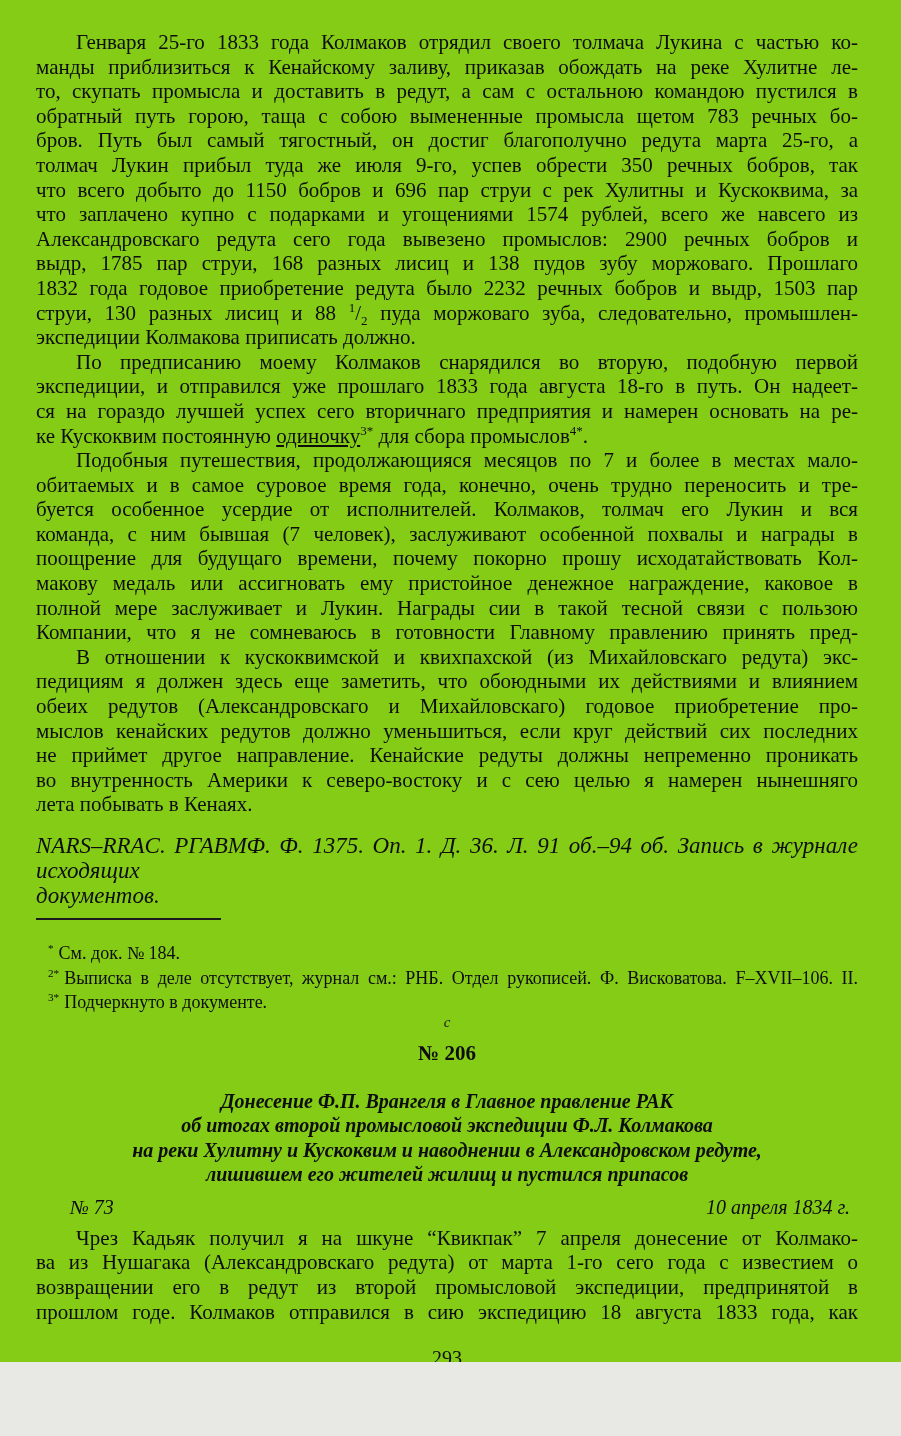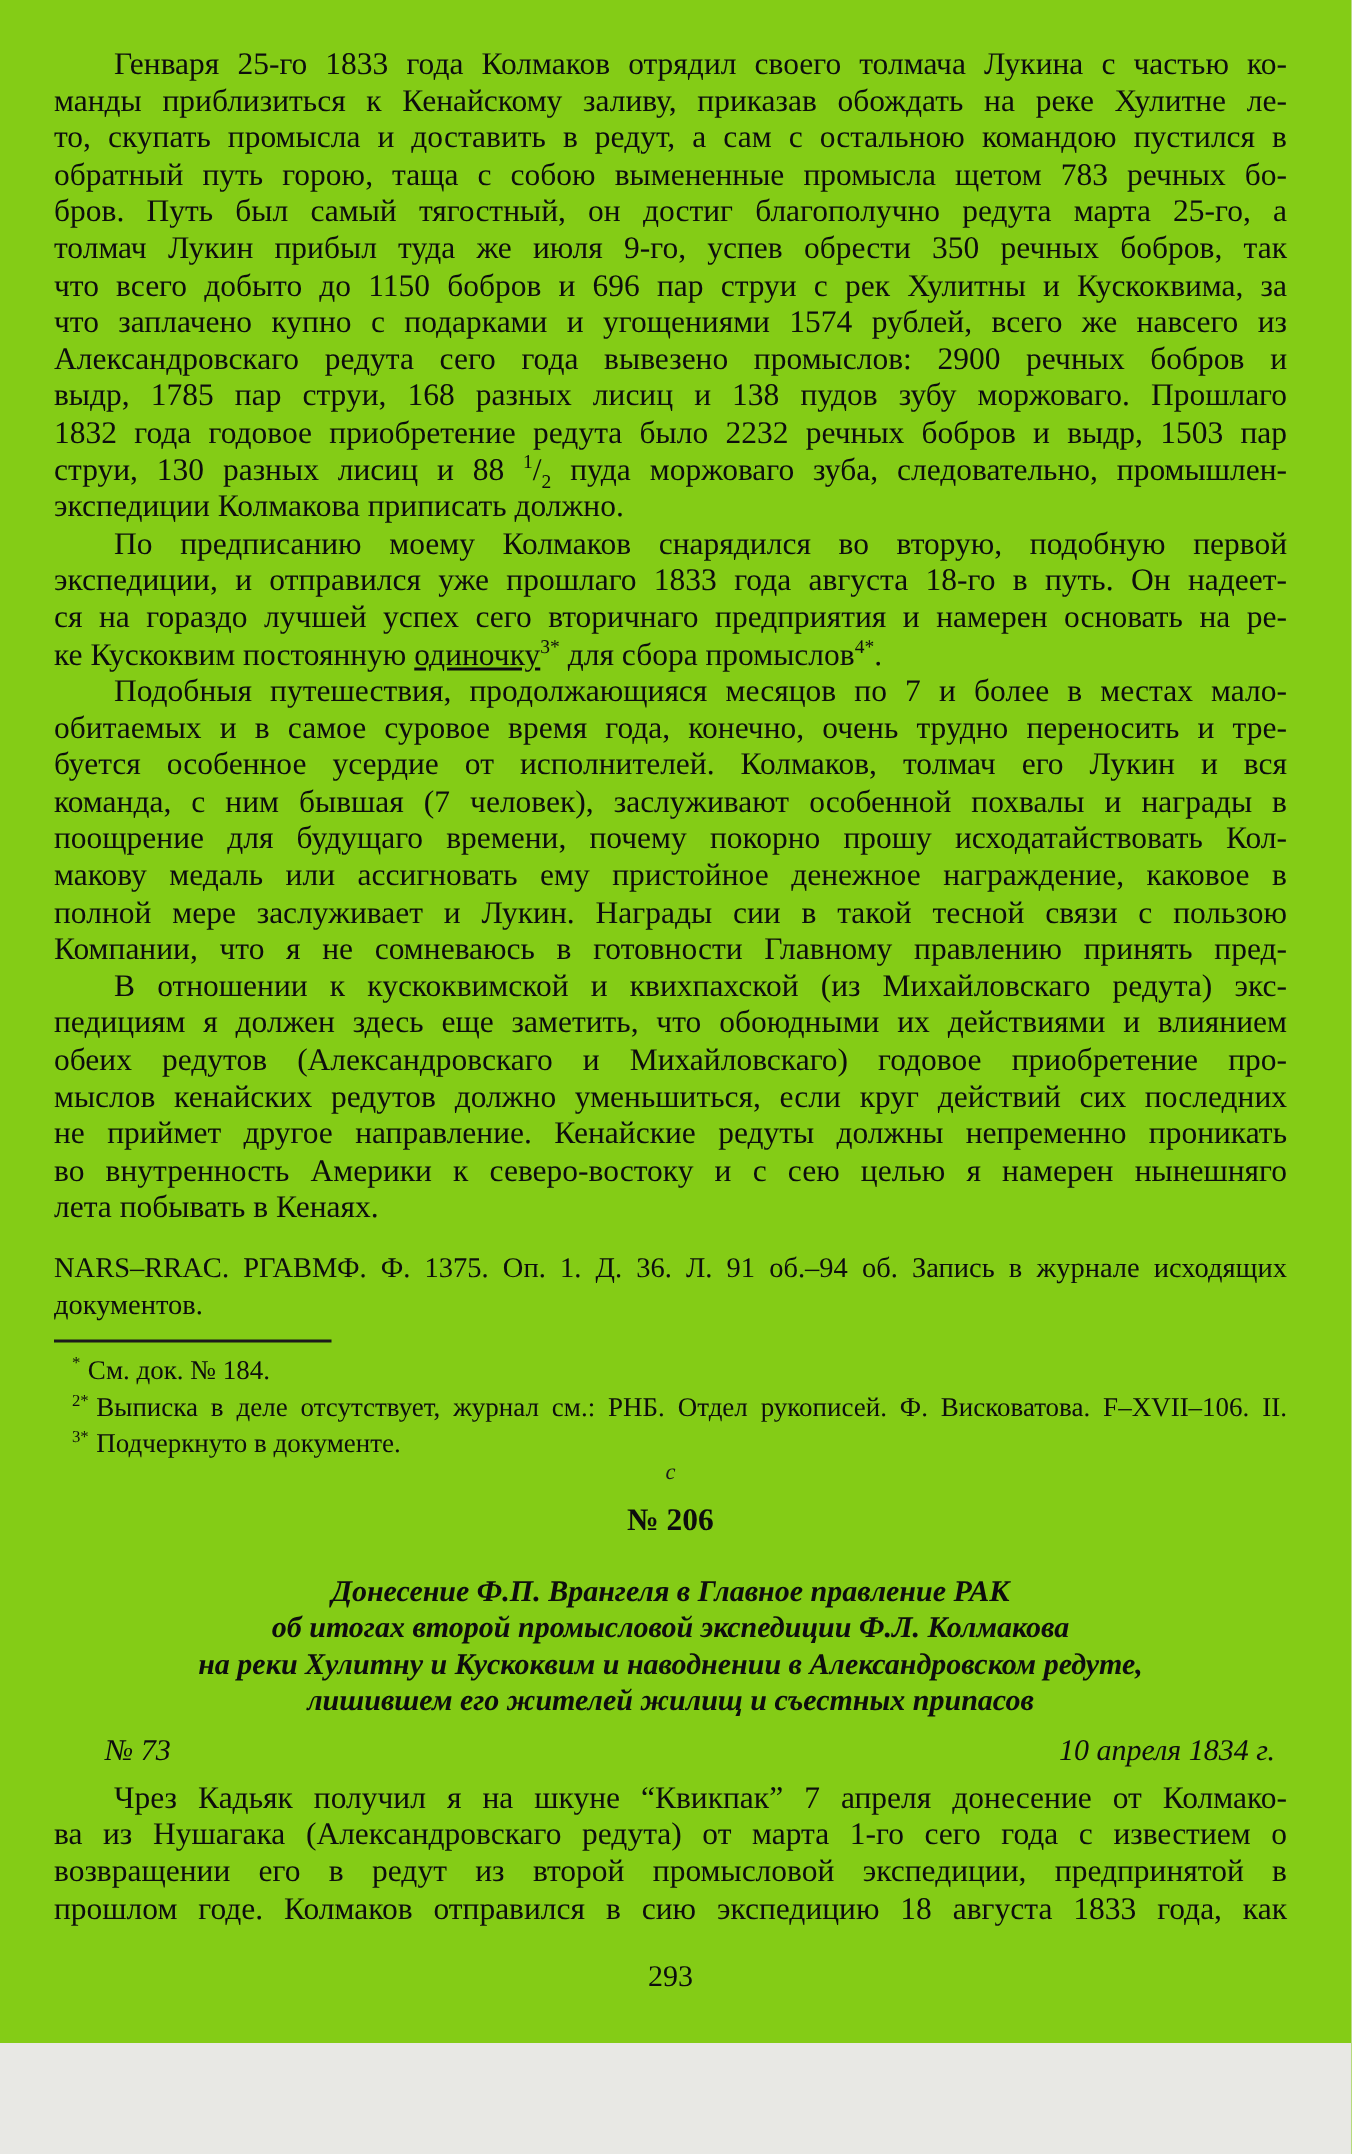--- a/index.html
+++ b/index.html
@@ -20,26 +20,26 @@
     width: 822px;
   }
   .para { font-size: 21px; line-height: 24.6px; }
   .line { text-align: justify; text-align-last: justify; }
   .line.noJust { text-align: left; text-align-last: auto; }
   .line.indent { text-indent: 40px; }
   .center .line { text-align: center; text-align-last: center; }
   sup { font-size: 0.62em; vertical-align: super; line-height: 0; }
   sub { font-size: 0.62em; vertical-align: sub; line-height: 0; }
   .u { text-decoration: underline; text-underline-offset: 2px; }
-  .source { margin-top: 16px; font-size: 19px; line-height: 25px; }
+  .source { margin-top: 16px; font-size: 23px; font-style: italic; line-height: 25px; }
   .fnrule { margin-top: 10px; width: 185px; height: 0; border-top: 2px solid #1b1b1b; }
   .fn { font-size: 18px; line-height: 24.6px; padding-left: 12px; }
   .fn:first-of-type { margin-top: 6px; }
   .fn sup { margin-right: 5px; }
-  .fn.fn-first { margin-top: 6px; font-family: Liberation Serif, serif; }
+  .fn.fn-first { margin-top: 21px; font-family: Liberation Serif, serif; }
   .artifact { text-align: center; font-style: italic; font-size: 15px; line-height: 14px; margin-top: 0; color: #1c1c1c; }
   .docnum { margin-top: 12px; text-align: center; font-weight: bold; font-size: 21px; line-height: 24px; }
   .title { margin-top: 24px; font-size: 20px; font-weight: bold; font-style: italic; line-height: 24.5px; }
   .docline {
     margin-top: 8px;
     display: flex;
     justify-content: space-between;
     font-style: italic;
     font-size: 20px;
     line-height: 25px;
@@ -113,21 +113,21 @@
       </div>
 
     <div class="artifact">c</div>
 
     <div class="docnum">№ 206</div>
 
     <div class="para title center">
         <div class="line">Донесение Ф.П. Врангеля в Главное правление РАК</div>
         <div class="line">об итогах второй промысловой экспедиции Ф.Л. Колмакова</div>
         <div class="line">на реки Хулитну и Кускоквим и наводнении в Александровском редуте,</div>
-        <div class="line noJust">лишившем его жителей жилищ и съестных припасов</div>
+        <div class="line noJust">лишившем его жителей жилищ и пустился припасов</div>
       </div>
 
     <div class="docline">
       <span>№ 73</span>
       <span>10 апреля 1834 г.</span>
     </div>
 
     <div class="para p-last">
         <div class="line indent">Чрез Кадьяк получил я на шкуне “Квикпак” 7 апреля донесение от Колмако-</div>
         <div class="line">ва из Нушагака (Александровскаго редута) от марта 1-го сего года с известием о</div>

